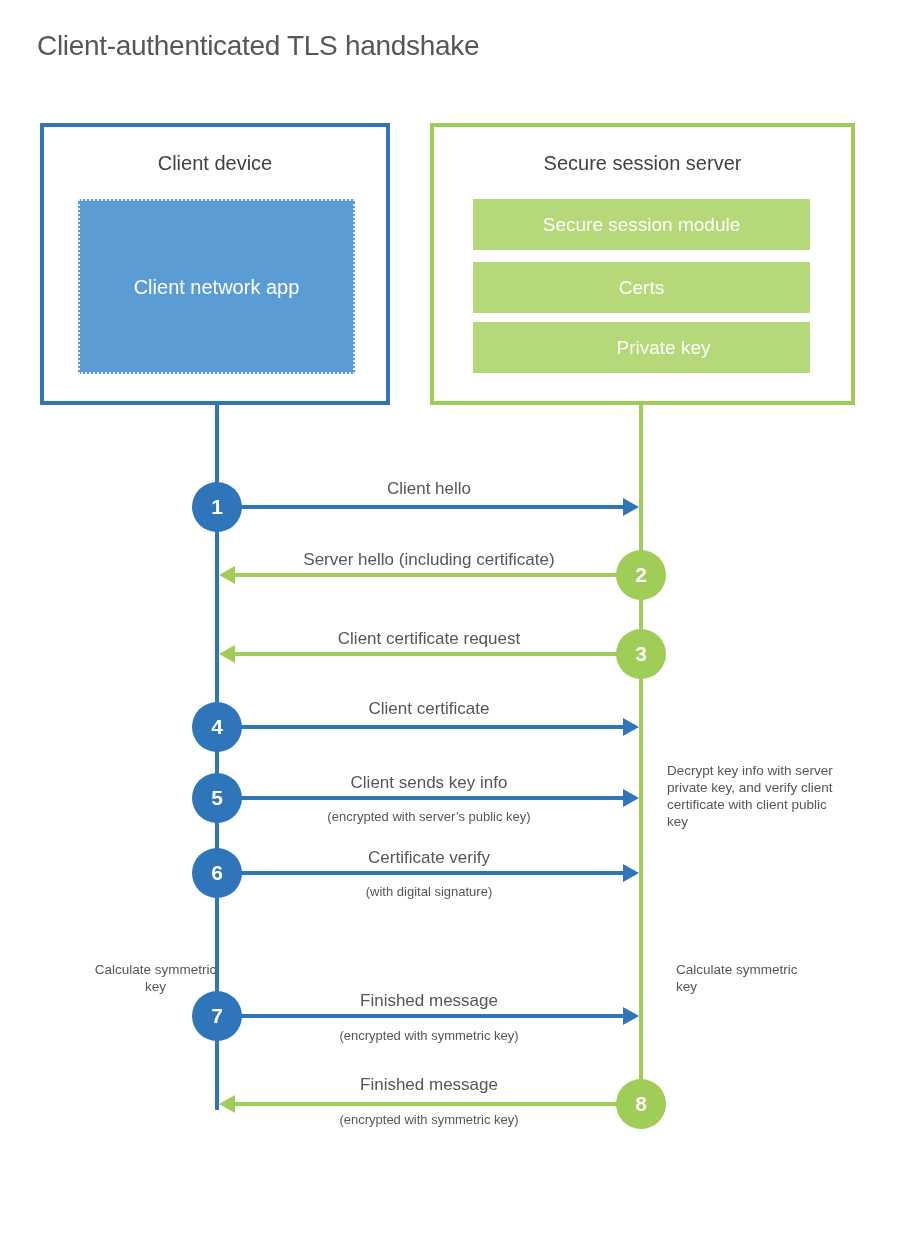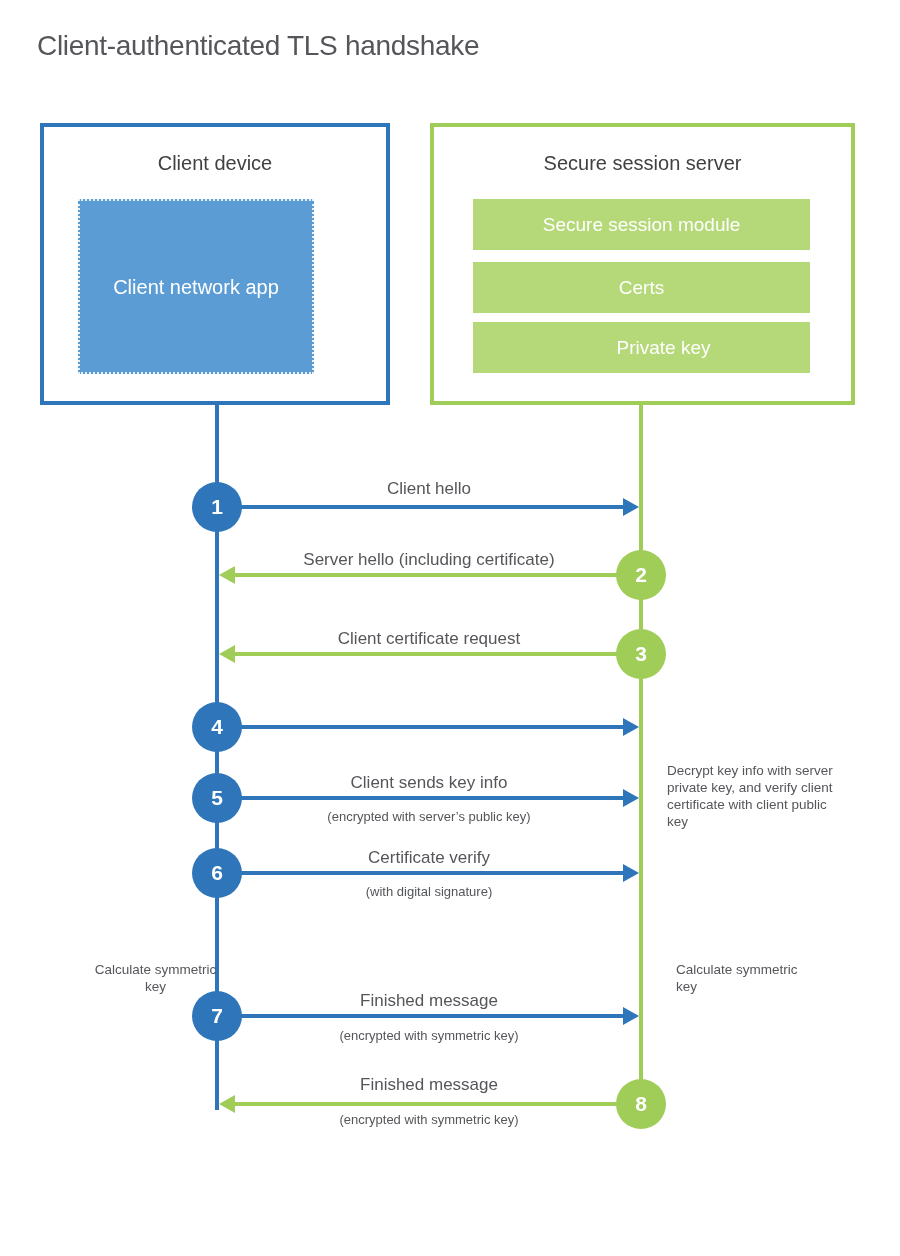--- a/index.html
+++ b/index.html
@@ -17,21 +17,21 @@
 
   .page-title{position:absolute;left:37px;top:30px;font-size:28px;font-weight:400;
     color:var(--txt-gray);letter-spacing:-0.3px;}
 
   
   .box{position:absolute;top:123px;height:282px;background:#fff;}
   .box.client{left:40px;width:350px;border:4px solid var(--blue);}
   .box.server{left:430px;width:425px;border:4px solid var(--green);}
   .box-title{position:absolute;left:0;right:0;top:25px;text-align:center;
     font-size:20px;font-weight:normal;color:var(--txt-dark);}
-  .app-rect{position:absolute;left:34px;top:72px;width:236px;height:175px;
+  .app-rect{position:absolute;left:34px;top:72px;width:277px;height:175px;
     background:var(--blue-light);border:2px dotted rgba(255,255,255,.85);
     display:flex;align-items:center;justify-content:center;}
   .app-rect span{display:block;width:170px;text-align:center;color:#fff;
     font-size:20px;line-height:1.4;}
   .bar{position:absolute;left:39px;width:337px;height:51px;background:var(--green-light);
     color:#fff;font-size:19px;text-align:center;line-height:51px;}
   .bar1{top:72px;} .bar2{top:135px;} .bar3{top:195px;padding-left:44px;}
 
   
   .vline{position:absolute;width:4px;}
@@ -98,20 +98,21 @@
   <div class="lbl" style="top:548px">Server hello (including certificate)</div>
   <div class="hline green" style="top:573px"></div>
   <div class="ah left" style="top:566px"></div>
   <div class="circle green" style="top:550px">2</div>
 
   <div class="lbl" style="top:627px">Client certificate request</div>
   <div class="hline green" style="top:652px"></div>
   <div class="ah left" style="top:645px"></div>
   <div class="circle green" style="top:629px">3</div>
 
+  <div class="lbl" style="top:697px">Client certificate</div>
   <div class="hline blue" style="top:725px"></div>
   <div class="ah right" style="top:718px"></div>
   <div class="circle blue" style="top:702px">4</div>
 
   <div class="lbl" style="top:771px">Client sends key info</div>
   <div class="hline blue" style="top:796px"></div>
   <div class="ah right" style="top:789px"></div>
   <div class="circle blue" style="top:773px">5</div>
   <div class="sub" style="top:809px">(encrypted with server’s public key)</div>
 

